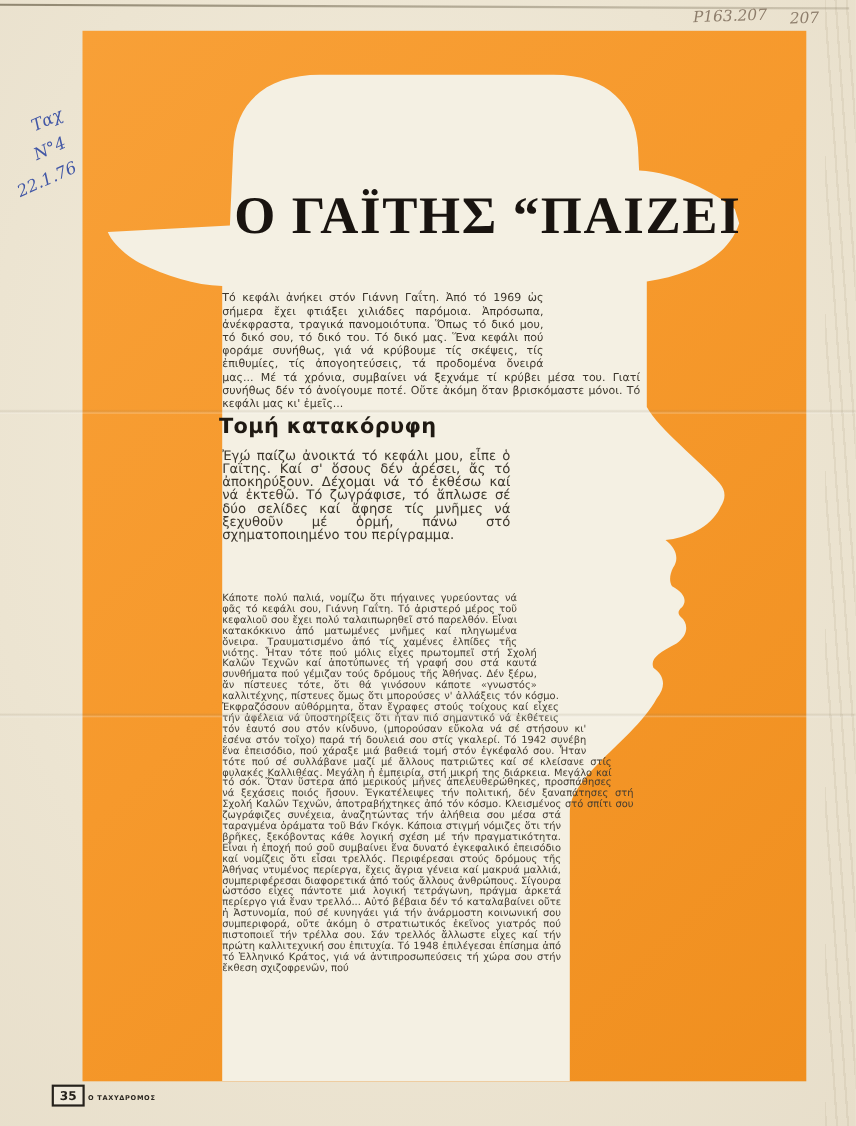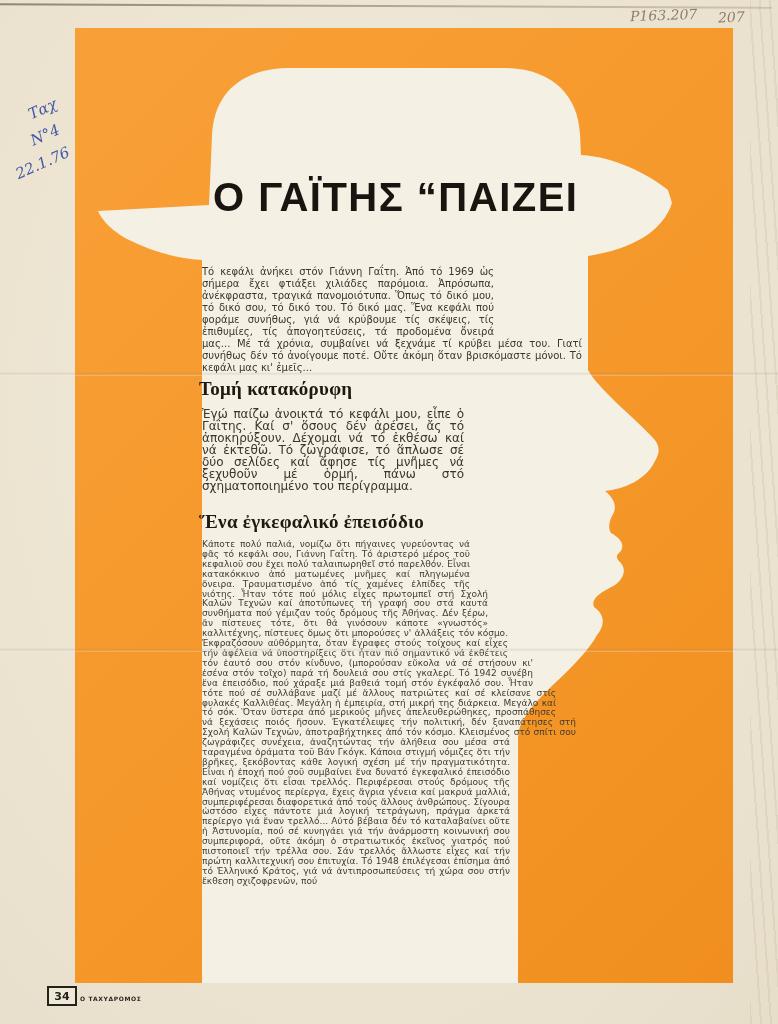--- a/index.html
+++ b/index.html
@@ -18,29 +18,29 @@
     background:linear-gradient(180deg,rgba(125,110,82,0) 0%,rgba(125,110,82,.14) 45%,rgba(255,255,255,.3) 100%);}
   .fold1{top:372px}.fold2{top:648px}
   .edge-creases{position:absolute;top:0;right:0;width:28px;height:100%;opacity:.55;
     background:repeating-linear-gradient(86deg,rgba(148,132,100,.22) 0 2px,rgba(0,0,0,0) 2px 10px);}
   
   .poster{position:absolute;left:75px;top:28px;width:658px;height:955px;
     background:linear-gradient(135deg,#f8a037 0%,#f6992c 45%,#f08f1f 100%);}
   .poster svg{display:block;width:100%;height:100%;}
   
   .title{position:absolute;left:213px;top:180px;margin:0;
-    font-family:Liberation Sans, sans-serif;font-weight:bold;font-size:40px;line-height:34px;
+    font-family:Liberation Serif, serif;font-weight:bold;font-size:48px;line-height:34px;
     letter-spacing:1.5px;color:#191410;white-space:nowrap;}
   
   .para{position:absolute;text-align:justify;color:#3b352b;}
   .para span{display:inline;}
   .intro{left:202px;top:266px;width:380px;font-size:10px;line-height:12px;}
   .intro-fl{float:right;clear:right;width:88px;height:48px;margin-top:24px;}
   .sh{position:absolute;margin:0;font-size:19px;line-height:21px;font-weight:bold;
-    color:#1f1912;letter-spacing:.3px;white-space:nowrap;font-family:Liberation Serif, serif;}
+    color:#1f1912;letter-spacing:.3px;white-space:nowrap;}
   .sh1{left:199px;top:378px;}
   .sh2{left:199px;top:511px;}
   .p2{left:202px;top:408px;width:262px;font-size:12px;line-height:12px;}
   .p3{left:202px;top:540px;width:386px;font-size:9px;line-height:9.9px;color:#423b30;}
   .fl{float:right;clear:right;}
   .f1{width:118px;height:40px;}
   .f2{width:100px;height:40px;}
   .f3{width:80px;height:30px;}
   .f4{width:55px;height:30px;}
   .f5{width:32px;height:30px;}
@@ -111,40 +111,39 @@
     <div class="intro-fl"></div>
     <span>Τό κεφάλι ἀνήκει στόν Γιάννη Γαΐτη. Ἀπό τό 1969 ὡς σήμερα ἔχει φτιάξει χιλιάδες παρόμοια. Ἀπρόσωπα, ἀνέκφραστα, τραγικά πανομοιότυπα. Ὅπως τό δικό μου, τό δικό σου, τό δικό του. Τό δικό μας. Ἕνα κεφάλι πού φοράμε συνήθως, γιά νά κρύβουμε τίς σκέψεις, τίς ἐπιθυμίες, τίς ἀπογοητεύσεις, τά προδομένα ὄνειρά μας... Μέ τά χρόνια, συμβαίνει νά ξεχνάμε τί κρύβει μέσα του. Γιατί συνήθως δέν τό ἀνοίγουμε ποτέ. Οὔτε ἀκόμη ὅταν βρισκόμαστε μόνοι. Τό κεφάλι μας κι' ἐμεῖς...</span>
   </div>
 
   <h2 class="sh sh1">Τομή κατακόρυφη</h2>
 
   <div class="para p2">
     <span>Ἐγώ παίζω ἀνοικτά τό κεφάλι μου, εἶπε ὁ Γαΐτης. Καί σ' ὅσους δέν ἀρέσει, ἄς τό ἀποκηρύξουν. Δέχομαι νά τό ἐκθέσω καί νά ἐκτεθῶ. Τό ζωγράφισε, τό ἅπλωσε σέ δύο σελίδες καί ἄφησε τίς μνῆμες νά ξεχυθοῦν μέ ὁρμή, πάνω στό σχηματοποιημένο του περίγραμμα.</span>
   </div>
 
-  <h2 class="sh sh2">Ἕνα ἐγκεφαλικό ἐπεισόδιο</h2>
 
   <div class="para p3">
     <div class="fl f1"></div>
     <div class="fl f2"></div>
     <div class="fl f3"></div>
     <div class="fl f4"></div>
     <div class="fl f5"></div>
     <div class="fl f6"></div>
     <div class="fl f7"></div>
     <span>Κάποτε πολύ παλιά, νομίζω ὅτι πήγαινες γυρεύοντας νά φᾶς τό κεφάλι σου, Γιάννη Γαΐτη. Τό ἀριστερό μέρος τοῦ κεφαλιοῦ σου ἔχει πολύ ταλαιπωρηθεῖ στό παρελθόν. Εἶναι κατακόκκινο ἀπό ματωμένες μνῆμες καί πληγωμένα ὄνειρα. Τραυματισμένο ἀπό τίς χαμένες ἐλπίδες τῆς νιότης. Ἦταν τότε πού μόλις εἶχες πρωτομπεῖ στή Σχολή Καλῶν Τεχνῶν καί ἀποτύπωνες τή γραφή σου στά καυτά συνθήματα πού γέμιζαν τούς δρόμους τῆς Ἀθήνας. Δέν ξέρω, ἄν πίστευες τότε, ὅτι θά γινόσουν κάποτε «γνωστός» καλλιτέχνης, πίστευες ὅμως ὅτι μπορούσες ν' ἀλλάξεις τόν κόσμο. Ἐκφραζόσουν αὐθόρμητα, ὅταν ἔγραφες στούς τοίχους καί εἶχες τήν ἀφέλεια νά ὑποστηρίξεις ὅτι ἦταν πιό σημαντικό νά ἐκθέτεις τόν ἑαυτό σου στόν κίνδυνο, (μπορούσαν εὔκολα νά σέ στήσουν κι' ἐσένα στόν τοῖχο) παρά τή δουλειά σου στίς γκαλερί. Τό 1942 συνέβη ἕνα ἐπεισόδιο, πού χάραξε μιά βαθειά τομή στόν ἐγκέφαλό σου. Ἦταν τότε πού σέ συλλάβανε μαζί μέ ἄλλους πατριῶτες καί σέ κλείσανε στίς φυλακές Καλλιθέας. Μεγάλη ἡ ἐμπειρία, στή μικρή της διάρκεια. Μεγάλο καί τό σόκ. Ὅταν ὕστερα ἀπό μερικούς μῆνες ἀπελευθερώθηκες, προσπάθησες νά ξεχάσεις ποιός ἤσουν. Ἐγκατέλειψες τήν πολιτική, δέν ξαναπάτησες στή Σχολή Καλῶν Τεχνῶν, ἀποτραβήχτηκες ἀπό τόν κόσμο. Κλεισμένος στό σπίτι σου ζωγράφιζες συνέχεια, ἀναζητώντας τήν ἀλήθεια σου μέσα στά ταραγμένα ὁράματα τοῦ Βάν Γκόγκ. Κάποια στιγμή νόμιζες ὅτι τήν βρῆκες, ξεκόβοντας κάθε λογική σχέση μέ τήν πραγματικότητα. Εἶναι ἡ ἐποχή πού σοῦ συμβαίνει ἕνα δυνατό ἐγκεφαλικό ἐπεισόδιο καί νομίζεις ὅτι εἶσαι τρελλός. Περιφέρεσαι στούς δρόμους τῆς Ἀθήνας ντυμένος περίεργα, ἔχεις ἄγρια γένεια καί μακρυά μαλλιά, συμπεριφέρεσαι διαφορετικά ἀπό τούς ἄλλους ἀνθρώπους. Σίγουρα ὡστόσο εἶχες πάντοτε μιά λογική τετράγωνη, πράγμα ἀρκετά περίεργο γιά ἕναν τρελλό... Αὐτό βέβαια δέν τό καταλαβαίνει οὔτε ἡ Ἀστυνομία, πού σέ κυνηγάει γιά τήν ἀνάρμοστη κοινωνική σου συμπεριφορά, οὔτε ἀκόμη ὁ στρατιωτικός ἐκεῖνος γιατρός πού πιστοποιεῖ τήν τρέλλα σου. Σάν τρελλός ἄλλωστε εἶχες καί τήν πρώτη καλλιτεχνική σου ἐπιτυχία. Τό 1948 ἐπιλέγεσαι ἐπίσημα ἀπό τό Ἑλληνικό Κράτος, γιά νά ἀντιπροσωπεύσεις τή χώρα σου στήν ἔκθεση σχιζοφρενῶν, πού</span>
   </div>
 
   <div class="pen pen1">Tαχ</div>
   <div class="pen pen2">N°4</div>
   <div class="pen pen3">22.1.76</div>
 
   <div class="pencil pencil-ref">P163.207</div>
   <div class="pencil pencil-page">207</div>
 
-  <div class="page-box">34</div>
+  <div class="page-box">35</div>
   <div class="mag-name">Ο ΤΑΧΥΔΡΟΜΟΣ</div>
 
   <div class="fold fold1"></div>
   <div class="fold fold2"></div>
   <div class="edge-creases"></div>
 
 </div>
 
 </body></html>

